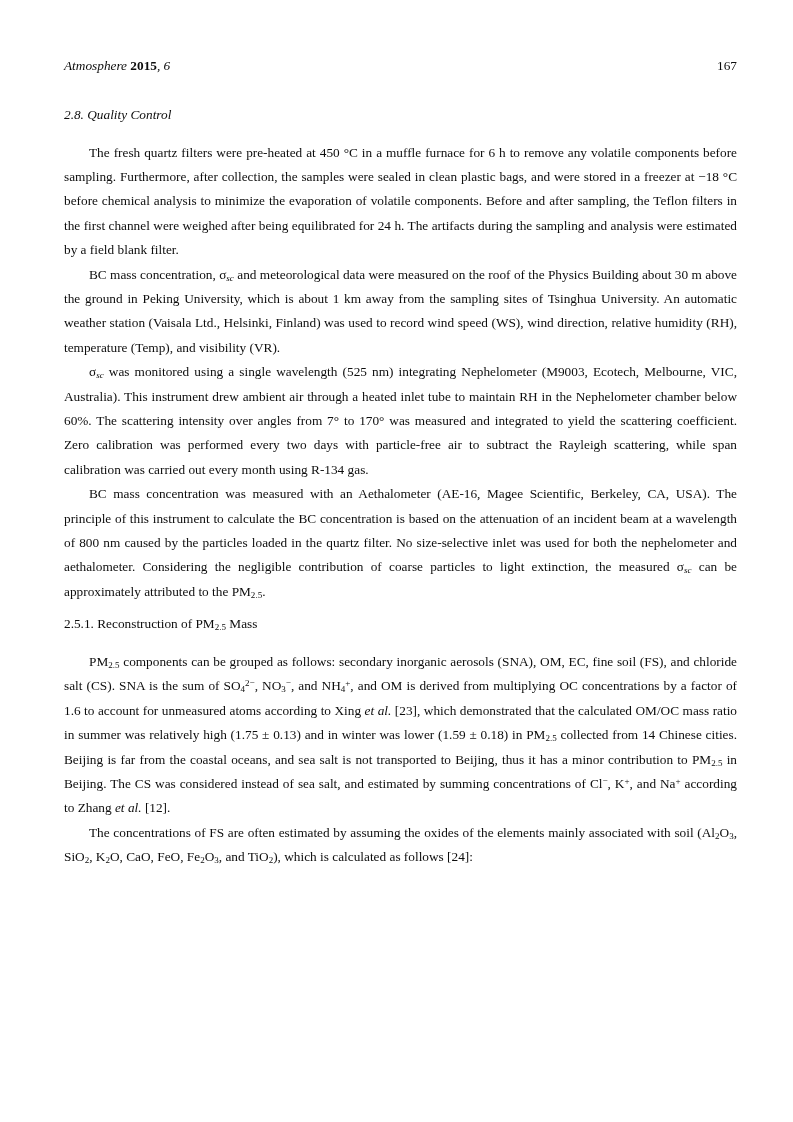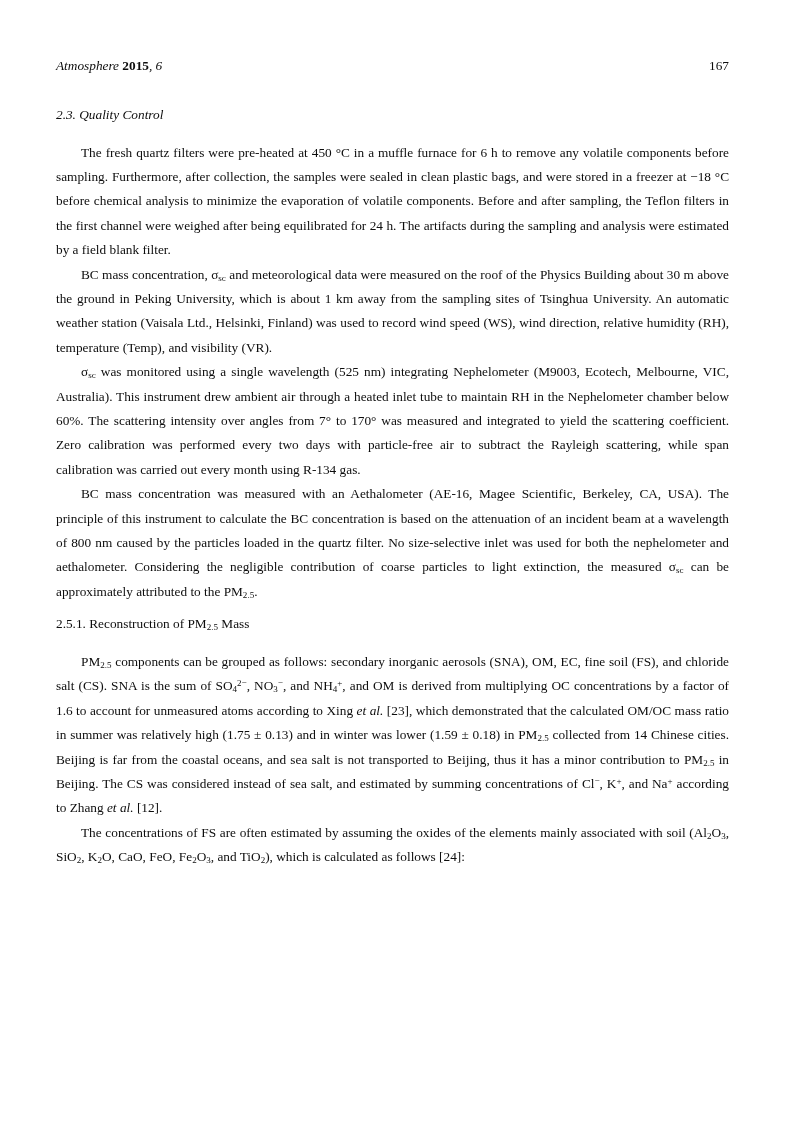--- a/index.html
+++ b/index.html
@@ -12,21 +12,21 @@
     width: 793px;
     height: 1122px;
     background: #ffffff;
     margin: 0 auto;
     overflow: hidden;
     font-family: "Liberation Serif", "DejaVu Serif", serif;
     color: #0d0d0d;
   }
   .content {
     position: absolute;
-    left: 56px;
+    left: 64px;
     top: 58px;
     width: 673px;
   }
   
   .runhead {
     display: flex;
     align-items: baseline;
     justify-content: space-between;
     font-size: 13.3px;
     line-height: 1.2;
@@ -82,34 +82,35 @@
   }
   sup {
     font-size: 0.68em;
     vertical-align: 0.42em;
     line-height: 0;
   }
   .sig-sub {
     font-size: 0.68em;
     vertical-align: -0.22em;
     line-height: 0;
+    font-style: italic;
   }
 </style>
 </head>
 <body>
 
 <div class="page">
   <div class="content">
 
     <div class="runhead">
       <div class="runhead-left"><span>Atmosphere</span> <span class="yr">2015</span><span class="vol">, 6</span></div>
       <div class="runhead-page">167</div>
     </div>
 
-    <h2 class="sec">2.3. Quality Control</h2>
+    <h2 class="sec">2.8. Quality Control</h2>
 
     <p class="body indent">The fresh quartz filters were pre-heated at 450 °C in a muffle furnace for 6 h to remove any volatile components before sampling. Furthermore, after collection, the samples were sealed in clean plastic bags, and were stored in a freezer at −18 °C before chemical analysis to minimize the evaporation of volatile components. Before and after sampling, the Teflon filters in the first channel were weighed after being equilibrated for 24 h. The artifacts during the sampling and analysis were estimated by a field blank filter.</p>
 
 
     <p class="body indent"><span>BC mass concentration, σ</span><span class="sig-sub">sc</span><span> and meteorological data were measured on the roof of the Physics Building about 30 m above the ground in Peking University, which is about 1 km away from the sampling sites of Tsinghua University. An automatic weather station (Vaisala Ltd., Helsinki, Finland) was used to record wind speed (WS), wind direction, relative humidity (RH), temperature (Temp), and visibility (VR).</span></p>
 
     <p class="body indent"><span>σ</span><span class="sig-sub">sc</span><span> was monitored using a single wavelength (525 nm) integrating Nephelometer (M9003, Ecotech, Melbourne, VIC, Australia). This instrument drew ambient air through a heated inlet tube to maintain RH in the Nephelometer chamber below 60%. The scattering intensity over angles from 7° to 170° was measured and integrated to yield the scattering coefficient. Zero calibration was performed every two days with particle-free air to subtract the Rayleigh scattering, while span calibration was carried out every month using R-134 gas.</span></p>
 
     <p class="body indent"><span>BC mass concentration was measured with an Aethalometer (AE-16, Magee Scientific, Berkeley, CA, USA). The principle of this instrument to calculate the BC concentration is based on the attenuation of an incident beam at a wavelength of 800 nm caused by the particles loaded in the quartz filter. No size-selective inlet was used for both the nephelometer and aethalometer. Considering the negligible contribution of coarse particles to light extinction, the measured σ</span><span class="sig-sub">sc</span><span> can be approximately attributed to the PM</span><sub>2.5</sub><span>.</span></p>
 

